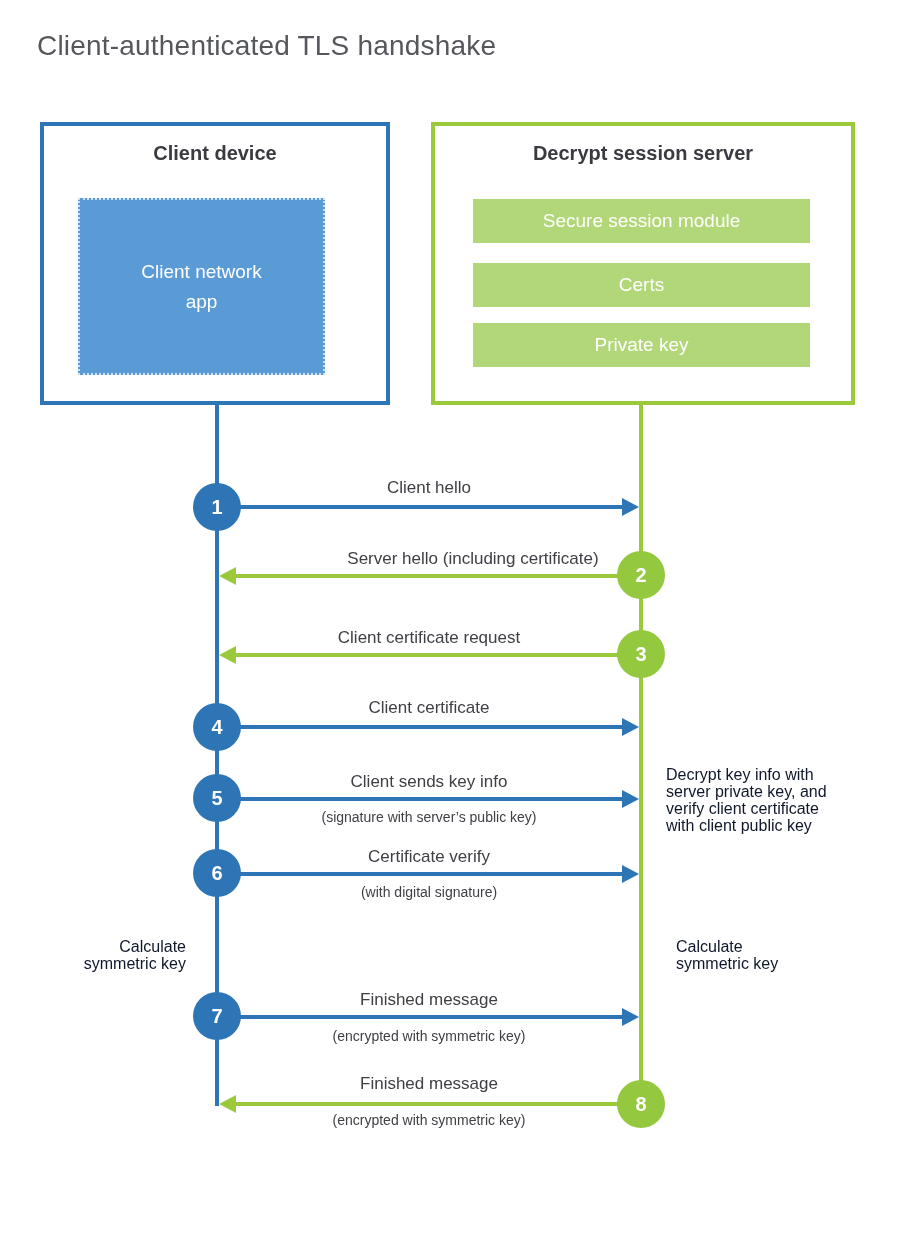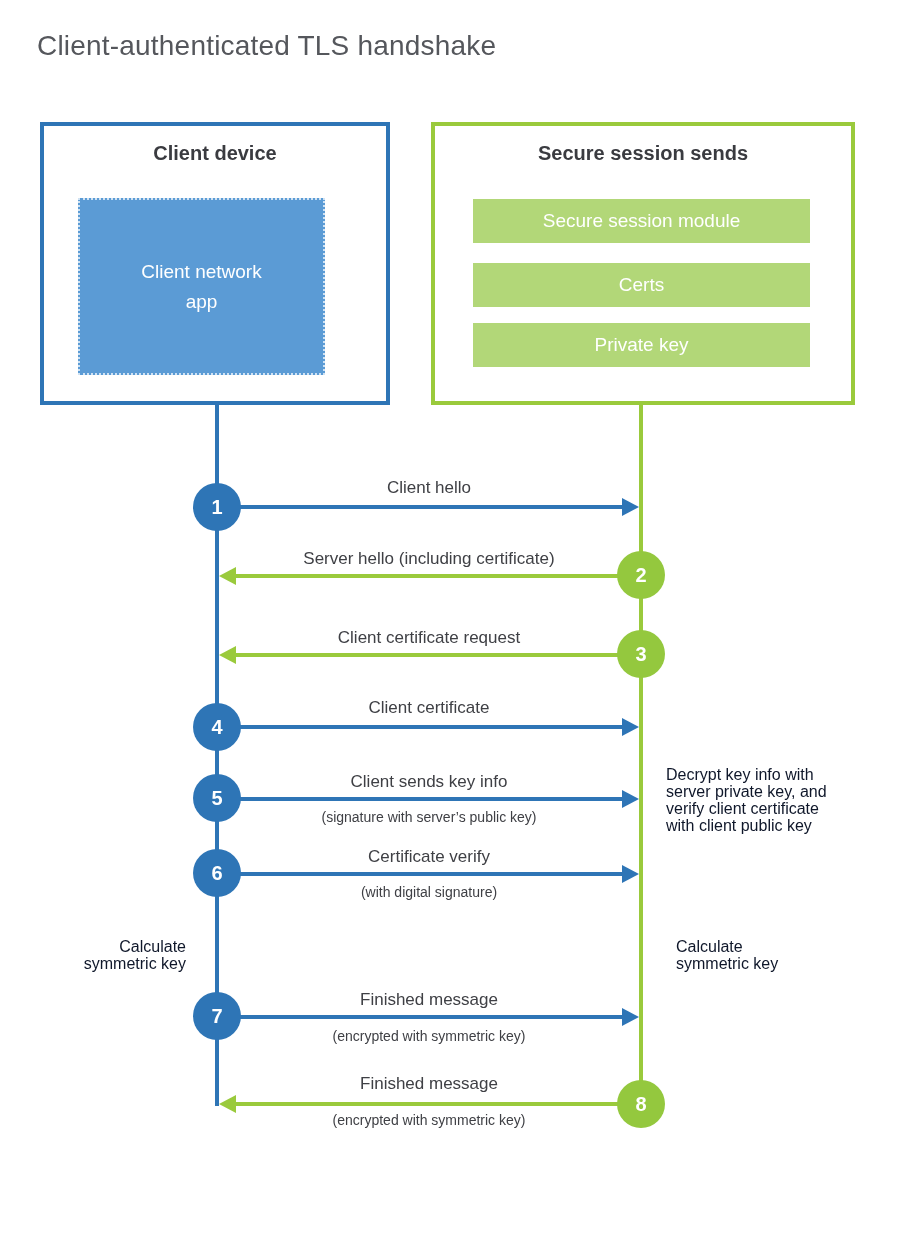--- a/index.html
+++ b/index.html
@@ -65,35 +65,35 @@
 
   <div class="actor-box client">
     <div class="actor-title">Client device</div>
     <div class="app-box">
       <span class="app-text">Client network
 app</span>
     </div>
   </div>
 
   <div class="actor-box server">
-    <div class="actor-title">Secure session sends</div>
+    <div class="actor-title">Decrypt session server</div>
     <div class="server-bar b0">Secure session module</div>
     <div class="server-bar b1">Certs</div>
     <div class="server-bar b2">Private key</div>
   </div>
 
   <div class="lifeline blue"></div>
   <div class="lifeline green"></div>
 
   <div class="msg-label" style="top:478px;">Client hello</div>
   <div class="arrow-line blue" style="top:505px;"></div>
   <div class="arrow-head right" style="top:498px;"></div>
   <div class="step-circle blue" style="top:483px;">1</div>
 
-  <div class="msg-label" style="top:549px;">Server hello (including certificate)</div>
+  <div class="msg-label" style="top:549px;padding-left:44px;">Server hello (including certificate)</div>
   <div class="arrow-line green" style="top:574px;"></div>
   <div class="arrow-head left" style="top:567px;"></div>
   <div class="step-circle green" style="top:551px;">2</div>
 
   <div class="msg-label" style="top:628px;">Client certificate request</div>
   <div class="arrow-line green" style="top:653px;"></div>
   <div class="arrow-head left" style="top:646px;"></div>
   <div class="step-circle green" style="top:630px;">3</div>
 
   <div class="msg-label" style="top:698px;">Client certificate</div>

